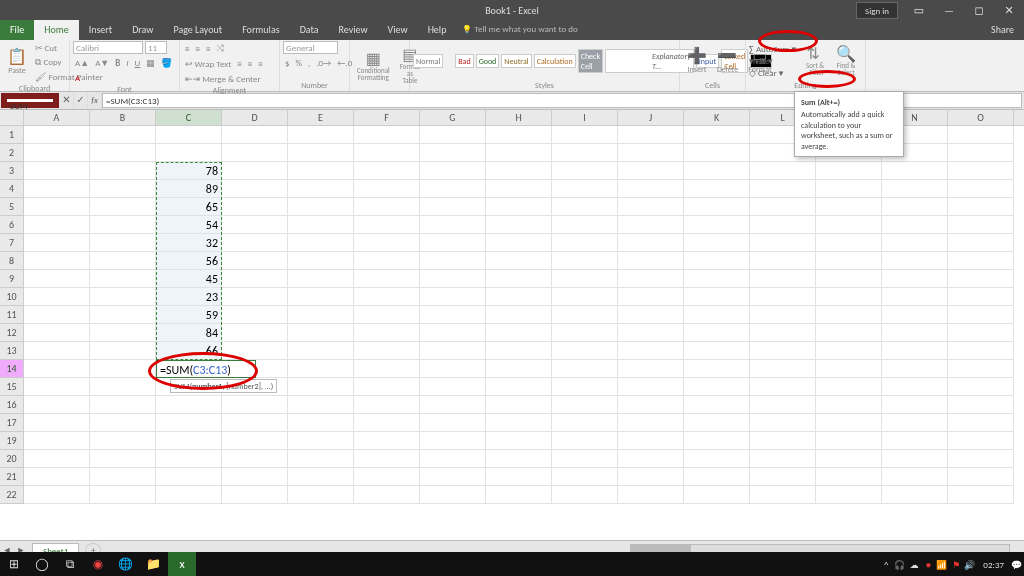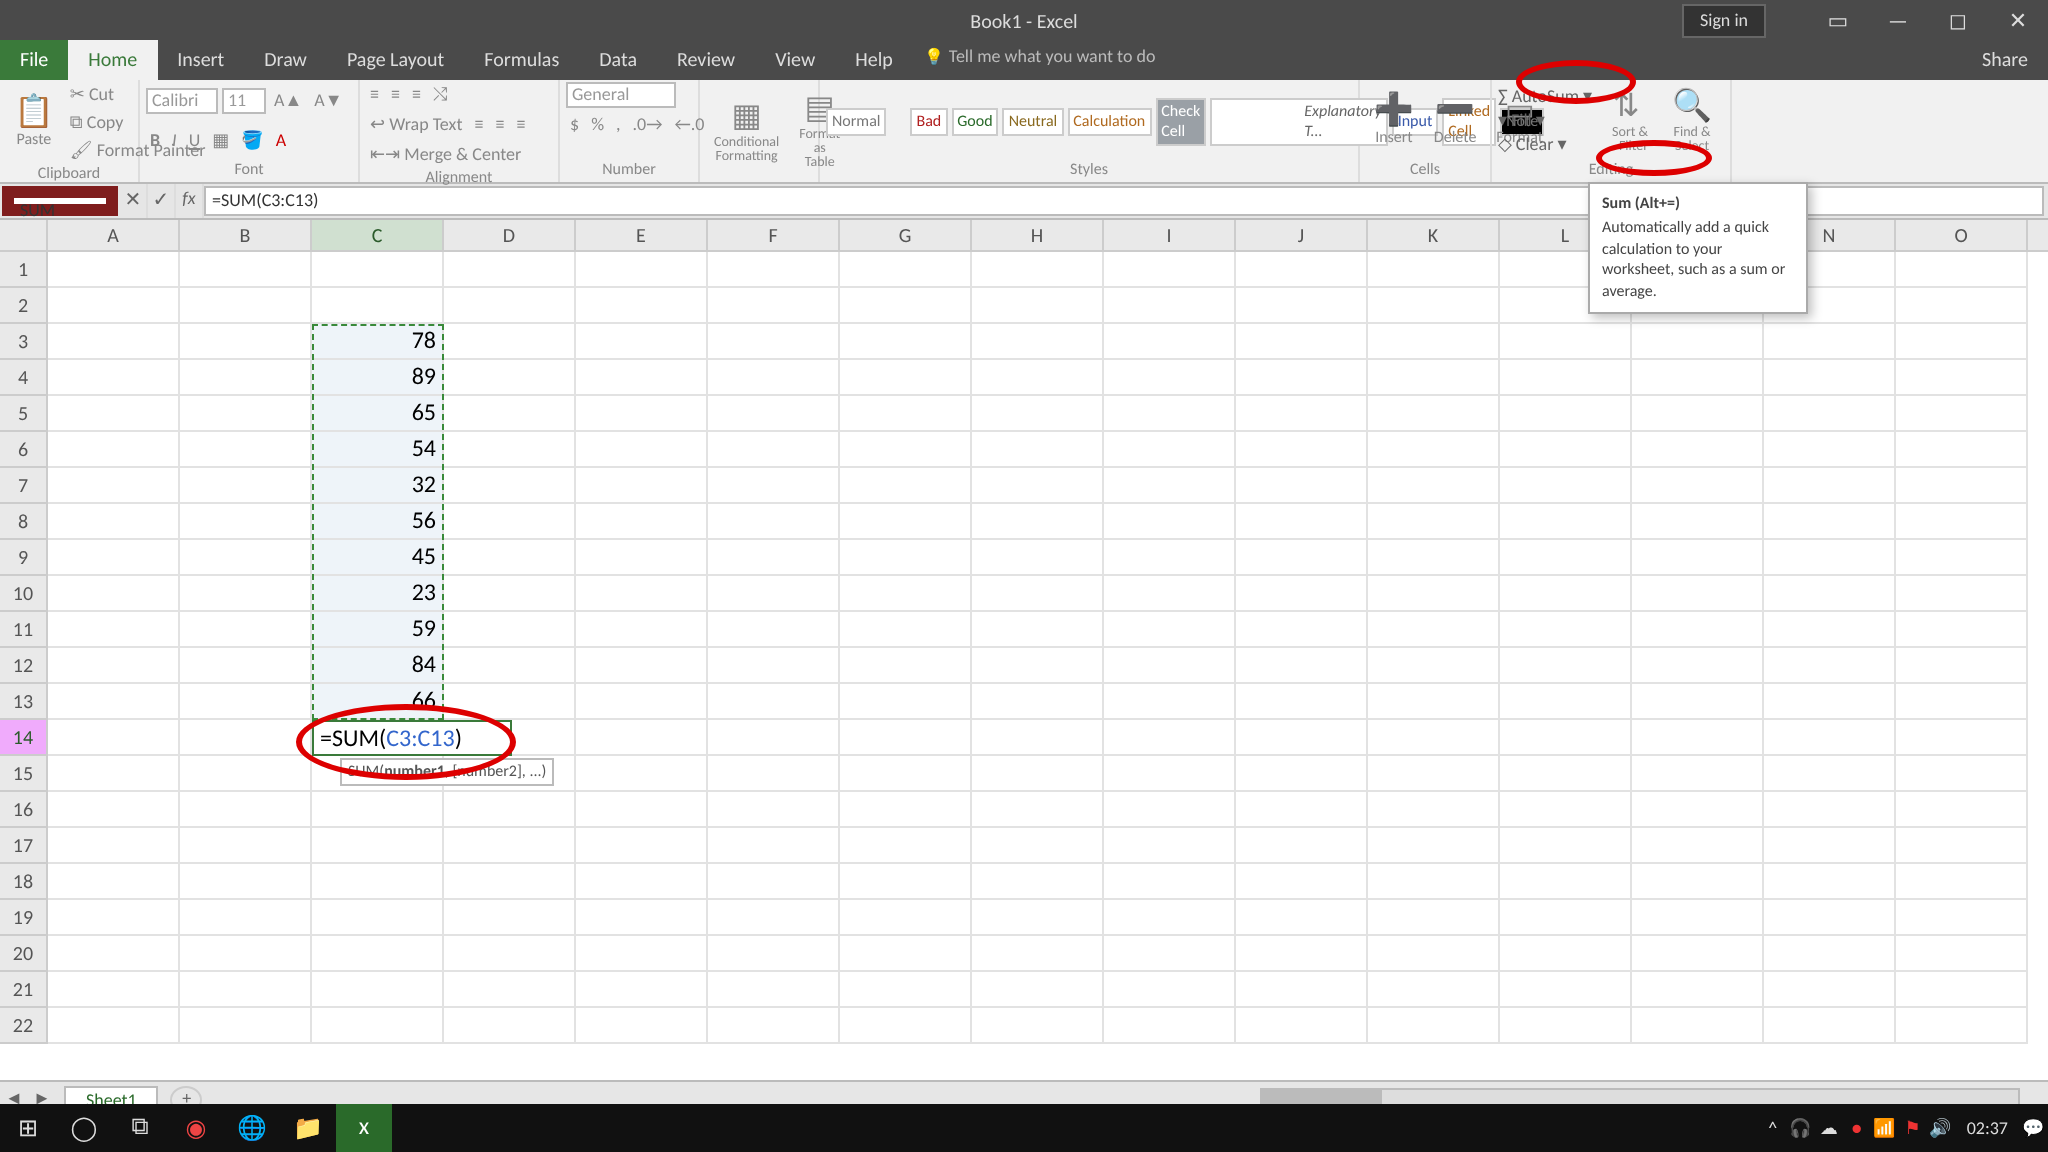--- a/index.html
+++ b/index.html
@@ -2,21 +2,21 @@
 <html><head>
 <meta charset="utf-8">
 <style>
   * { box-sizing: border-box; margin: 0; padding: 0; font-family: "Segoe UI", Calibri, Arial, sans-serif; }
   html, body { width: 1024px; height: 576px; overflow: hidden; background: #e6e6e6; }
 
   
   .titlebar { height: 20px; background: #4a4a4a; color: #ddd; display: flex; align-items: center; font-size: 10px; }
   .titlebar .spacer { flex: 1; }
   .titlebar .title { position: absolute; left: 50%; transform: translateX(-50%); font-size: 10px; color: #ddd; }
-  .signin { background: #333; color: #ddd; padding: 2px 8px; margin-right: 21px; font-size: 9px; border: 1px solid #666; }
+  .signin { background: #333; color: #ddd; padding: 2px 8px; margin-right: 6px; font-size: 9px; border: 1px solid #666; }
   .winctl { width: 30px; text-align: center; font-size: 11px; color: #ddd; }
 
   
   .menutabs { height: 20px; background: #4a4a4a; display: flex; align-items: stretch; font-size: 10px; color: #ddd; }
   .menutab { padding: 3px 10px; cursor: default; }
   .menutab.file { background: #3a7a3a; color: #fff; }
   .menutab.active { background: #f1f1f1; color: #3a7a3a; }
   .tellme { color: #bbb; margin-left: 6px; padding-top: 3px; font-size: 9px; }
   .tellme::before { content: "💡"; font-size: 8px; margin-right: 2px; }
   .menuspacer { flex: 1; }
@@ -24,21 +24,21 @@
 
   
   .ribbon { height: 52px; background: #f1f1f1; border-bottom: 1px solid #bbb; display: flex; font-size: 9px; color: #777; position: relative; }
   .rgroup { border-right: 1px solid #ddd; display: flex; flex-direction: column; justify-content: space-between; padding: 1px 3px; }
   .rgroup .label { text-align: center; font-size: 8px; color: #888; }
   .rgroup .body { flex: 1; display: flex; align-items: center; gap: 2px; }
   .btn { color: #888; font-size: 9px; padding: 1px 2px; white-space: nowrap; }
   .bigbtn { display: flex; flex-direction: column; align-items: center; justify-content: center; font-size: 8px; color: #888; padding: 0 4px; }
   .bigbtn .ic { font-size: 16px; line-height: 16px; }
   .fontbox, .sizebox { border: 1px solid #bbb; background: #fff; font-size: 9px; padding: 0 2px; color: #999; }
-  .fontbox { width: 36px; } .sizebox { width: 22px; }
+  .fontbox { width: 70px; } .sizebox { width: 22px; }
   .numfmt { border: 1px solid #bbb; background: #fff; font-size: 9px; padding: 0 2px; width: 55px; color: #999; }
 
   .styles-body { display: grid; grid-template-columns: repeat(4, 52px); grid-template-rows: 14px 14px; gap: 1px; flex: 1; }
   .stylecell { border: 1px solid #ccc; font-size: 8px; padding: 1px 2px; background: #fff; display: flex; align-items: center; }
   .sc-bad { color: #b02020; margin-left: 10px; }
   .sc-good { color: #2a6a2a; }
   .sc-neutral { color: #8a6a20; }
   .sc-calc { color: #b06a20; }
   .sc-check { background: #9aa0a6; color: #fff; }
   .sc-expl { color: #666; font-style: italic; padding-left: 46px; }
@@ -583,38 +583,20 @@
         <div class="cell"></div>
         <div class="cell"></div>
         <div class="cell"></div>
         <div class="cell"></div>
         <div class="cell"></div>
         <div class="cell"></div>
         <div class="cell"></div>
       </div>
       <div class="row">
         <div class="rowh">17</div>
-        <div class="cell"></div>
-        <div class="cell"></div>
-        <div class="cell"></div>
-        <div class="cell"></div>
-        <div class="cell"></div>
-        <div class="cell"></div>
-        <div class="cell"></div>
-        <div class="cell"></div>
-        <div class="cell"></div>
-        <div class="cell"></div>
-        <div class="cell"></div>
-        <div class="cell"></div>
-        <div class="cell"></div>
-        <div class="cell"></div>
-        <div class="cell"></div>
-      </div>
-      <div class="row">
-        <div class="rowh">18</div>
         <div class="cell"></div>
         <div class="cell"></div>
         <div class="cell"></div>
         <div class="cell"></div>
         <div class="cell"></div>
         <div class="cell"></div>
         <div class="cell"></div>
         <div class="cell"></div>
         <div class="cell"></div>
         <div class="cell"></div>

